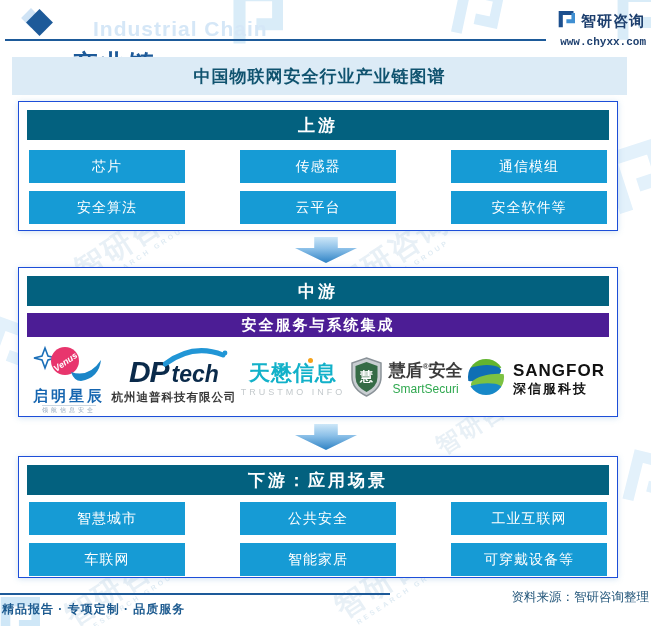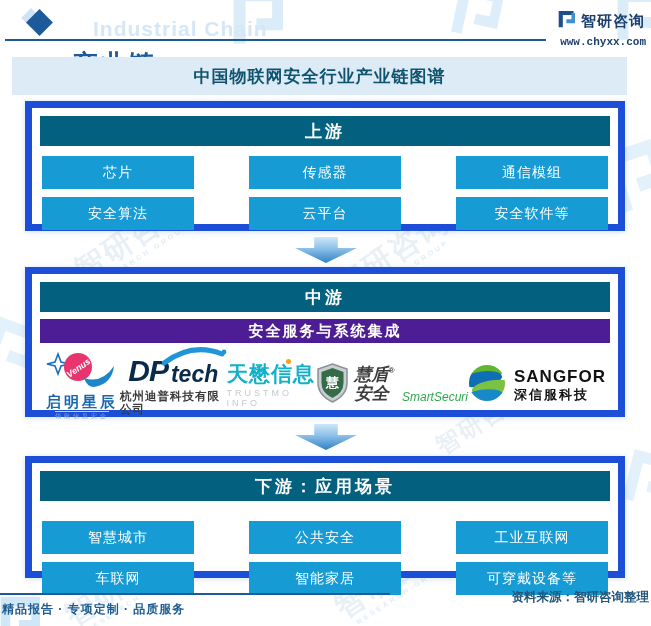--- a/index.html
+++ b/index.html
@@ -22,31 +22,31 @@
   .header-line{position:absolute;left:5px;top:39px;width:541px;height:2px;background:#1d5a99;z-index:2;}
   .brand{position:absolute;right:6px;top:10px;display:flex;align-items:center;gap:6px;z-index:2;}
   .brand-name{font-size:15px;font-weight:bold;color:#1d3f6e;letter-spacing:1px;}
   .site-url{position:absolute;right:5px;top:36px;font-family:"Liberation Mono","DejaVu Sans Mono",monospace;
     font-size:11px;font-weight:bold;color:#1d3f6e;z-index:2;}
   
   .chart-title{position:absolute;left:12px;top:57px;width:615px;height:38px;background:#dcebf6;
     display:flex;align-items:center;justify-content:center;font-size:17px;font-weight:bold;color:#10536f;
     letter-spacing:1px;z-index:2;}
   
-  .panel{position:absolute;left:25px;width:600px;background:#ffffff;border:7px solid #1d4ed8;
+  .panel{position:absolute;left:18px;width:600px;background:#ffffff;border:1px solid #1d4ed8;
     box-shadow:0 1px 6px rgba(150,190,225,0.45);box-sizing:border-box;z-index:2;}
   .panel-up{top:101px;height:130px;}
   .panel-mid{top:267px;height:150px;}
   .panel-down{top:456px;height:122px;}
   .band{margin:8px 8px 0;height:30px;background:#03617f;color:#ffffff;font-size:17px;font-weight:bold;
     display:flex;align-items:center;justify-content:center;letter-spacing:3px;}
   .subband{margin:7px 8px 0;height:24px;background:#4c1d95;color:#ffffff;font-size:15px;font-weight:bold;
     display:flex;align-items:center;justify-content:center;letter-spacing:2px;}
   .grid{margin:10px 10px 0;display:grid;grid-template-columns:repeat(3,1fr);column-gap:55px;row-gap:8px;}
-  .grid-down{margin-top:20px;}
+  .grid-down{margin-top:7px;}
   .chip{height:33px;background:#169bd5;color:#ffffff;font-size:14px;display:flex;align-items:center;justify-content:center;letter-spacing:1px;}
   
   .arrow{position:absolute;left:295px;width:62px;height:26px;z-index:2;
     clip-path:polygon(31% 0,69% 0,69% 42%,100% 42%,50% 100%,0 42%,31% 42%);
     background:linear-gradient(180deg,#cde7f8 0%,#8cc0e8 45%,#2e82c4 100%);}
   .arrow1{top:237px;}
   .arrow2{top:424px;}
   
   .logos{margin:5px 12px 0;height:74px;display:flex;align-items:center;justify-content:space-between;}
   .logo{display:flex;flex-direction:column;align-items:center;justify-content:center;line-height:1.1;}
@@ -54,31 +54,31 @@
   .venus-slogan{font-size:6px;color:#90a4b8;letter-spacing:3px;border-top:1px solid #c9d6e2;margin-top:1px;padding-top:1px;}
   .dp-row{display:flex;align-items:flex-end;position:relative;}
   .dp-dp{font-size:30px;font-weight:bold;font-style:italic;color:#0a2a4a;letter-spacing:-1px;}
   .dp-tech{font-size:23px;font-weight:bold;font-style:italic;color:#0a2a4a;margin-left:3px;}
   .dp-arc{position:absolute;left:34px;top:-8px;}
   .dp-sub{font-size:11.5px;font-weight:bold;color:#3a3a3a;margin-top:3px;letter-spacing:1px;}
   .tm-name{font-size:21px;font-weight:bold;color:#12b1c9;letter-spacing:1px;position:relative;}
   .tm-dot{position:absolute;top:-3px;right:24px;width:5px;height:5px;border-radius:50%;background:#f5a21b;}
   .tm-sub{font-size:9px;font-weight:normal;color:#c3c9cc;letter-spacing:3px;margin-top:4px;}
   .hd{flex-direction:row;gap:6px;}
-  .hd-col{display:flex;flex-direction:row;align-items:flex-end;font-style:italic;}
+  .hd-col{display:flex;flex-direction:column;align-items:center;}
   .hd-name{font-size:17px;font-weight:bold;color:#3c3c3c;}
   .hd-reg{font-size:8px;vertical-align:super;}
   .hd-sub{font-size:12px;color:#2fa84f;margin-top:2px;}
   .sf{flex-direction:row;gap:8px;}
   .sf-col{display:flex;flex-direction:column;align-items:flex-start;}
   .sf-name{font-size:17px;font-weight:800;color:#111111;letter-spacing:1px;}
   .sf-sub{font-size:13px;font-weight:bold;color:#111111;margin-top:2px;letter-spacing:2px;}
   
   .footer-line{position:absolute;left:0;top:593px;width:390px;height:2px;background:#1d5a99;z-index:2;}
-  .source{position:absolute;right:2px;top:589px;font-size:12.5px;font-weight:bold;color:#23567a;z-index:2;}
+  .source{position:absolute;right:2px;top:589px;font-size:12.5px;font-weight:normal;color:#23567a;z-index:2;}
   .footer-left{position:absolute;left:2px;top:601px;font-size:12px;font-weight:bold;color:#1c5a8f;letter-spacing:1px;z-index:2;}
 </style>
 </head>
 <body>
 
 <div class="wm wm-glyph" style="left:225px;top:-12px;">
   <svg width="58" height="58" viewBox="0 0 48 48">
       <path d="M12,46 V6 H44 V30 H26" fill="none" stroke="#d9ecf8" stroke-width="10"></path>
     </svg>
 </div>

